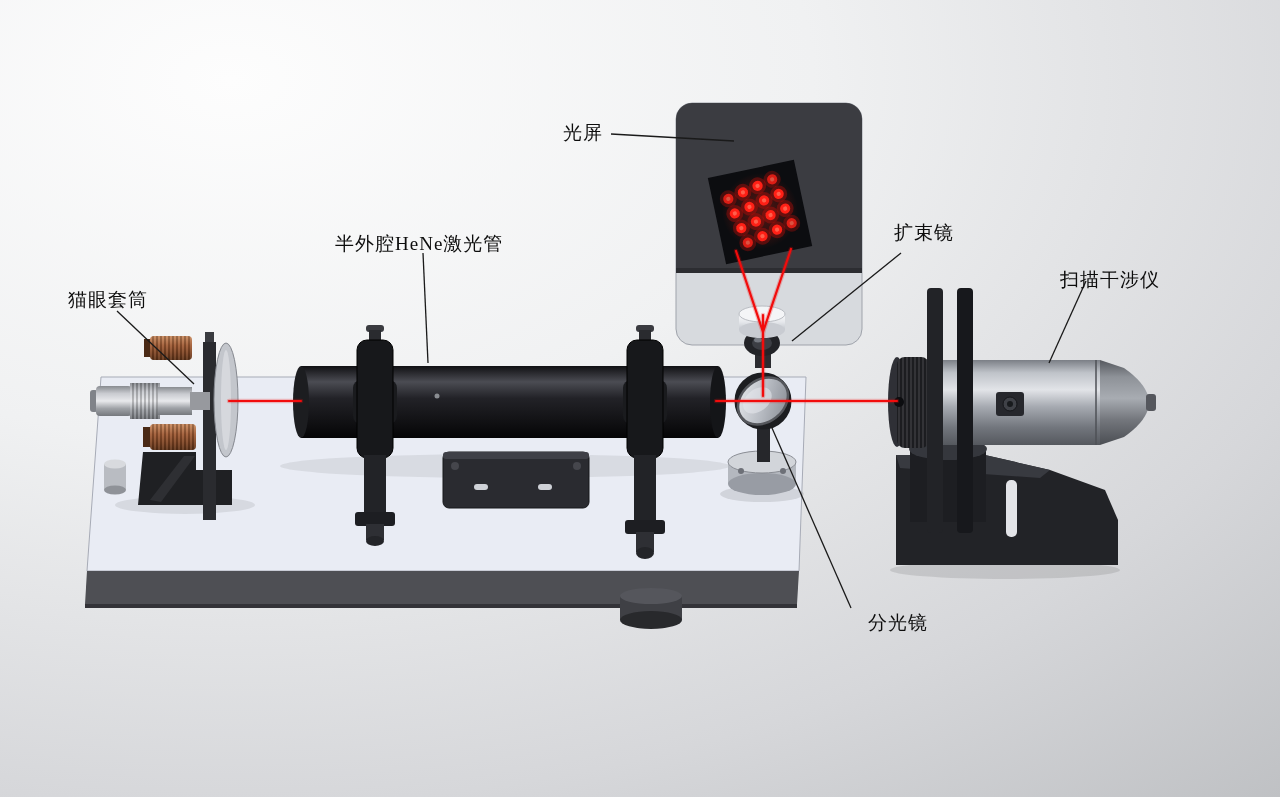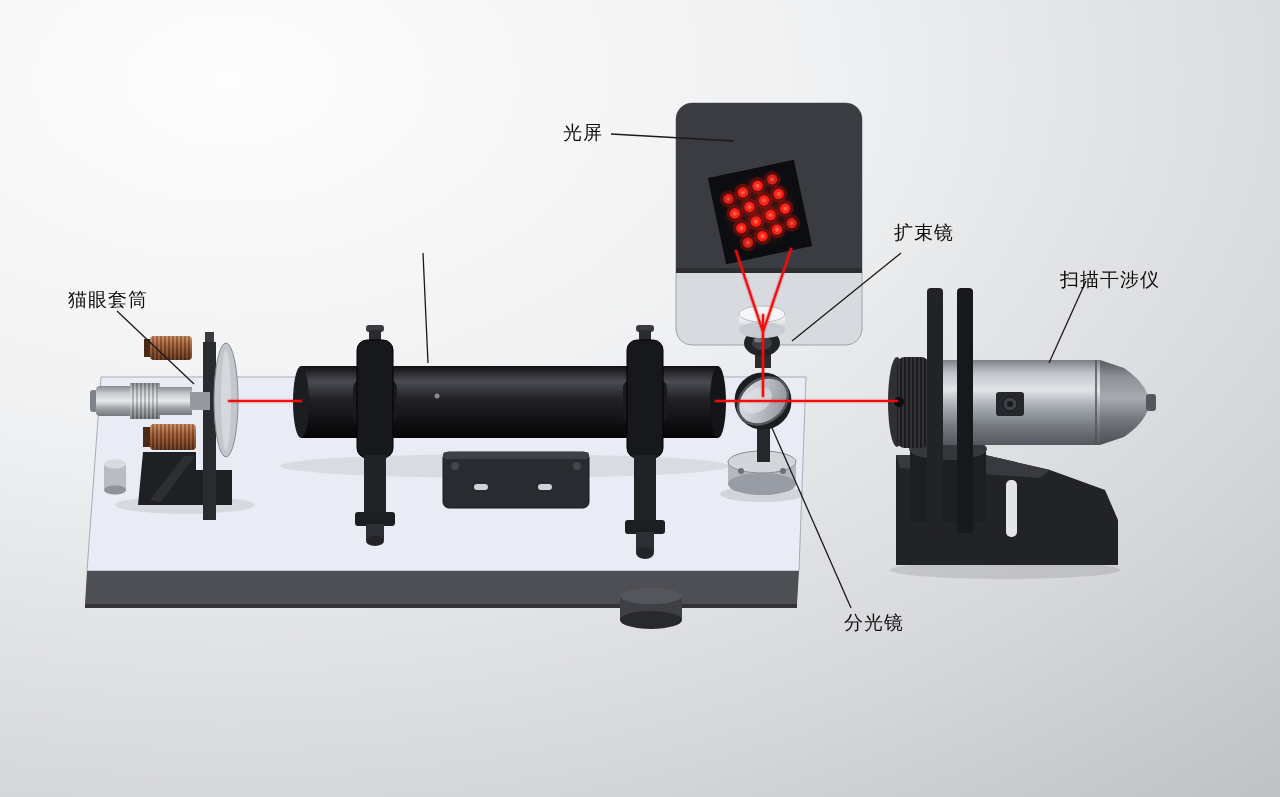--- a/index.html
+++ b/index.html
@@ -276,18 +276,19 @@
     <line x1="611" y1="134" x2="734" y2="141" stroke="#1a1a1a"></line>
     <line x1="423" y1="253" x2="428" y2="363" stroke="#1a1a1a"></line>
     <line x1="117" y1="311" x2="194" y2="384" stroke="#1a1a1a"></line>
     <line x1="901" y1="253" x2="792" y2="341" stroke="#1a1a1a"></line>
     <line x1="1086" y1="281" x2="1049" y2="363" stroke="#1a1a1a"></line>
     <line x1="851" y1="608" x2="772" y2="428" stroke="#1a1a1a"></line>
   </g>
 </svg>
 
 <div class="label" style="left:563px;top:120px">光屏</div>
+<div class="label" style="left:335px;top:231px">半外腔HeNe激光管</div>
 <div class="label" style="left:68px;top:287px">猫眼套筒</div>
 <div class="label" style="left:894px;top:220px">扩束镜</div>
 <div class="label" style="left:1060px;top:267px">扫描干涉仪</div>
-<div class="label" style="left:844px;top:610px">分光镜</div>
+<div class="label" style="left:868px;top:610px">分光镜</div>
 
 </div>
 
 </body></html>

